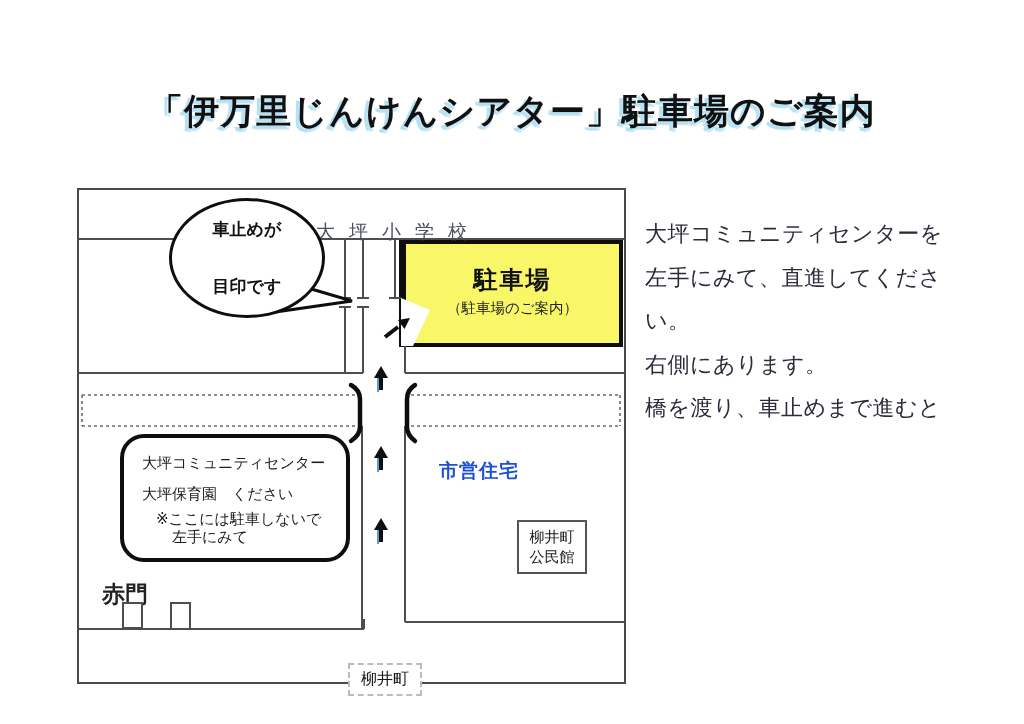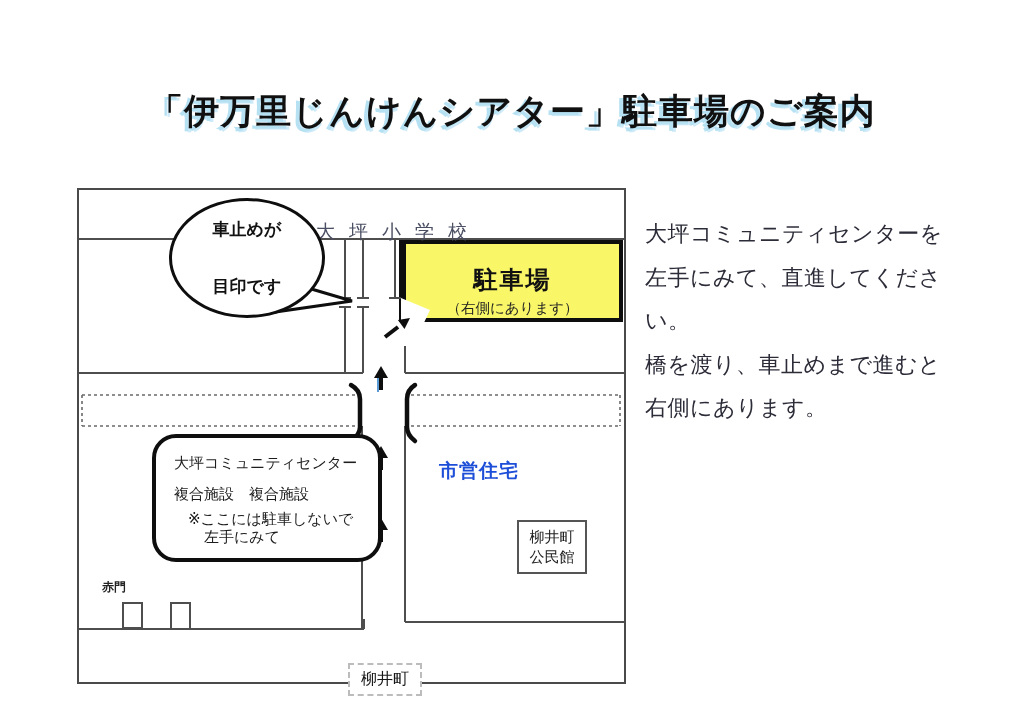--- a/index.html
+++ b/index.html
@@ -4,63 +4,63 @@
 <style>
   html,body{margin:0;padding:0;background:#fff;}
   .page{position:relative;width:1024px;height:724px;background:#ffffff;overflow:hidden;
         font-family:"Liberation Sans","DejaVu Sans",sans-serif;}
   .title{position:absolute;left:0;top:88px;width:1024px;margin:0;text-align:center;
          font-size:35px;font-weight:900;color:#101010;letter-spacing:1px;
          text-shadow:-4px 3px 0 #b5e1f3,-1px 4px 0 #cdeaf8;}
   .map{position:absolute;left:77px;top:188px;width:545px;height:492px;
        border:2.5px solid #4a4a4a;overflow:visible;background:#fff;}
   .map svg.linework{position:absolute;left:0;top:0;z-index:2;}
-  .parking-box{position:absolute;left:320px;top:50px;width:224px;height:82px;
+  .parking-box{position:absolute;left:320px;top:50px;width:224px;height:107px;
        background:#f9f768;border:4px solid #0e0e0e;border-left-width:7px;
        box-sizing:border-box;z-index:1;text-align:center;}
   .parking-title{margin-top:20px;font-size:24px;font-weight:900;color:#111;letter-spacing:2px;}
   .parking-subtitle{font-size:14.5px;color:#222;margin-top:3px;}
   .school-label{position:absolute;left:237px;top:14px;font-size:19px;letter-spacing:14px;
        color:#4b4f63;z-index:3;white-space:nowrap;margin-top:15px;}
   .bubble{position:absolute;left:90px;top:8px;width:156px;height:120px;background:#fff;
        border:3.5px solid #0e0e0e;border-radius:50%;z-index:3;display:flex;flex-direction:column;
        justify-content:center;align-items:center;font-size:17px;font-weight:bold;color:#111;
        line-height:29px;box-sizing:border-box;gap:28px;}
   .cc-box{position:absolute;left:41px;top:244px;width:230px;height:128px;background:#fff;
        border:4.5px solid #0e0e0e;border-radius:24px;z-index:3;box-sizing:border-box;
-       padding:16px 0 0 18px;font-size:15px;color:#1d1d1d;line-height:18px;margin-left:32px;}
+       padding:16px 0 0 18px;font-size:15px;color:#1d1d1d;line-height:18px;}
   .cc1{margin-bottom:13px;} .cc2{margin-bottom:7px;}
   .cc3{padding-left:14px;} .cc4{padding-left:30px;}
   .housing-label{position:absolute;left:360px;top:268px;font-size:19px;font-weight:600;
        color:#1d4ed8;letter-spacing:1px;z-index:3;}
   .hall-box{position:absolute;left:438px;top:330px;width:70px;height:54px;border:2px solid #555;
        background:#fff;z-index:3;display:flex;flex-direction:column;justify-content:center;
        align-items:center;font-size:15px;color:#1d1d1d;line-height:20px;box-sizing:border-box;}
-  .gate-label{position:absolute;left:23px;top:389px;font-size:12px;font-weight:600;color:#222;z-index:3;}
+  .gate-label{position:absolute;left:23px;top:389px;font-size:23px;font-weight:600;color:#222;z-index:3;}
   .gate{position:absolute;width:17px;border:2px solid #4e4e4e;background:#fff;z-index:3;box-sizing:content-box;}
   .gate1{left:43px;top:412px;height:23px;}
   .gate2{left:91px;top:412px;height:24px;}
   .town-box{position:absolute;left:269px;top:473px;width:74px;height:33px;border:2px dashed #bcbcbc;
        background:#fff;z-index:4;display:flex;align-items:center;justify-content:center;
        font-size:16px;color:#161616;box-sizing:border-box;}
   .directions{position:absolute;left:645px;top:212px;width:340px;font-size:22px;
        line-height:43.5px;color:#2b2c38;letter-spacing:0.5px;}
 </style>
 </head>
 <body>
 
 <div class="page">
 
   <h1 class="title">「伊万里じんけんシアター」駐車場のご案内</h1>
 
   <div class="map">
 
     <div class="parking-box">
       <div class="parking-title">駐車場</div>
-      <div class="parking-subtitle">（右側にあります）</div>
+      <div class="parking-subtitle">（駐車場のご案内）</div>
     </div>
 
     <svg class="linework" width="545" height="492" viewBox="0 0 545 492">
 
       <line x1="0" y1="49" x2="545" y2="49" stroke="#4e4e4e" stroke-width="2"></line>
 
       <g stroke="#4e4e4e" stroke-width="2">
         <line x1="266" y1="49" x2="266" y2="108"></line>
           <line x1="260" y1="108" x2="272" y2="108"></line>
         <line x1="260" y1="117" x2="272" y2="117"></line>
@@ -131,21 +131,21 @@
 
     <div class="school-label">大坪小学校</div>
 
     <div class="bubble">
       <div>車止めが</div>
       <div>目印です</div>
     </div>
 
     <div class="cc-box">
       <div class="cc1">大坪コミュニティセンター</div>
-      <div class="cc2">複合施設　複合施設</div>
+      <div class="cc2">大坪保育園　ください</div>
       <div class="cc3">※ここには駐車しないで</div>
       <div class="cc4">左手にみて</div>
     </div>
 
     <div class="housing-label">市営住宅</div>
 
     <div class="hall-box">
       <div>柳井町</div>
       <div>公民館</div>
     </div>
@@ -156,17 +156,17 @@
 
     <div class="town-box">
       <span>柳井町</span>
     </div>
   </div>
 
   <div class="directions">
     <div>大坪コミュニティセンターを</div>
     <div>左手にみて、直進してくださ</div>
     <div>い。</div>
+    <div>右側にあります。</div>
     <div>橋を渡り、車止めまで進むと</div>
-    <div>右側にあります。</div>
   </div>
 
 </div>
 
 </body></html>

